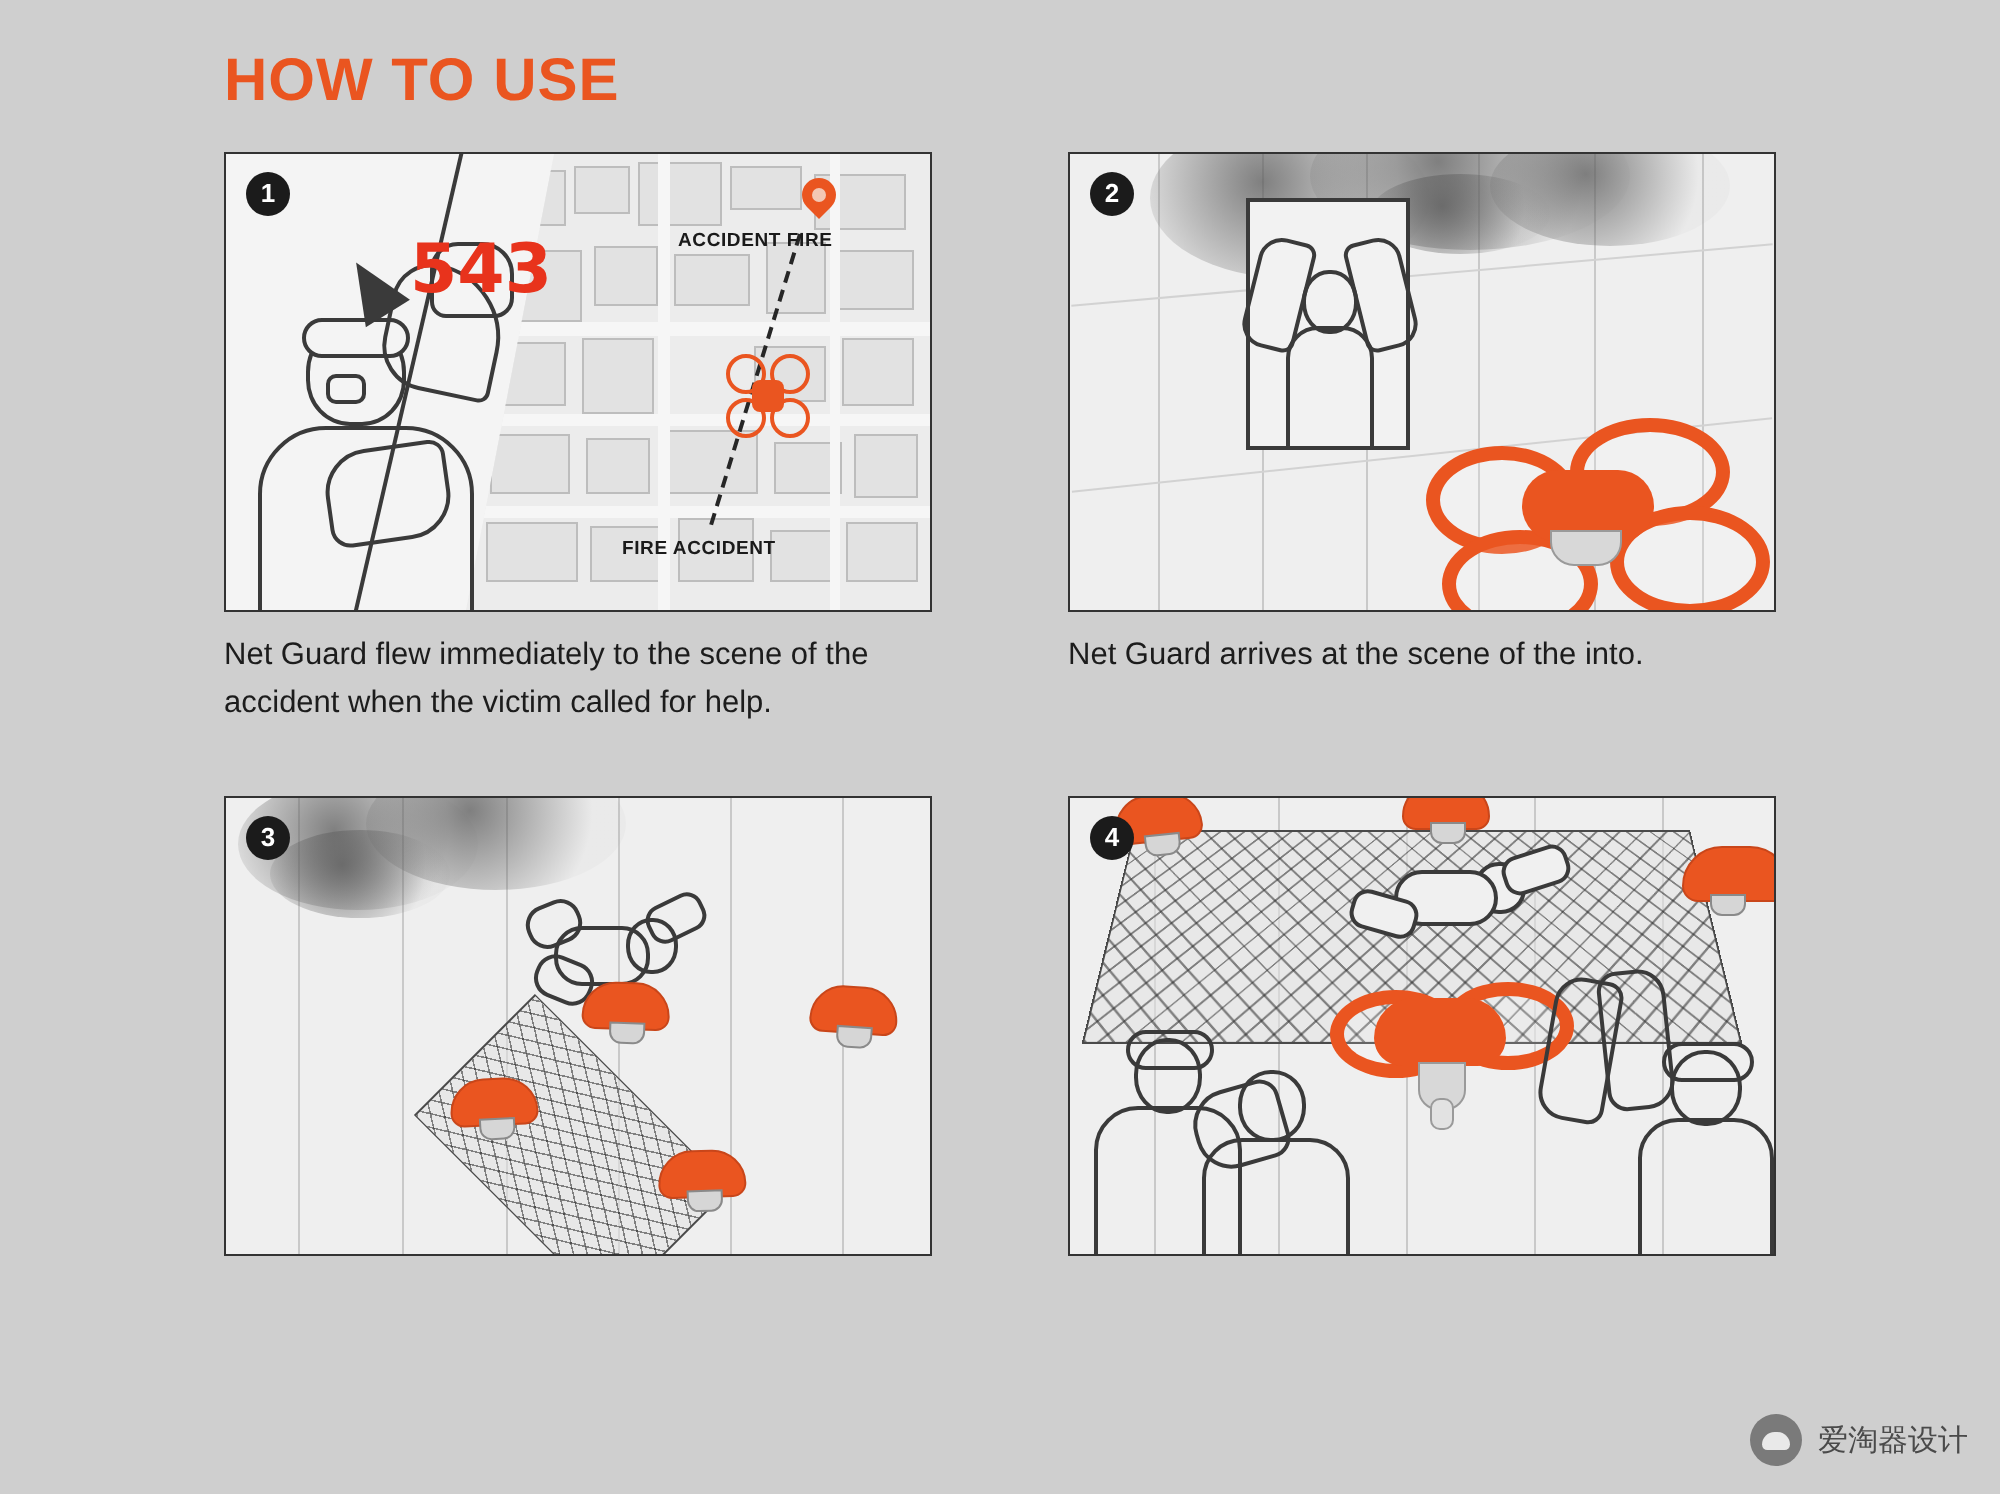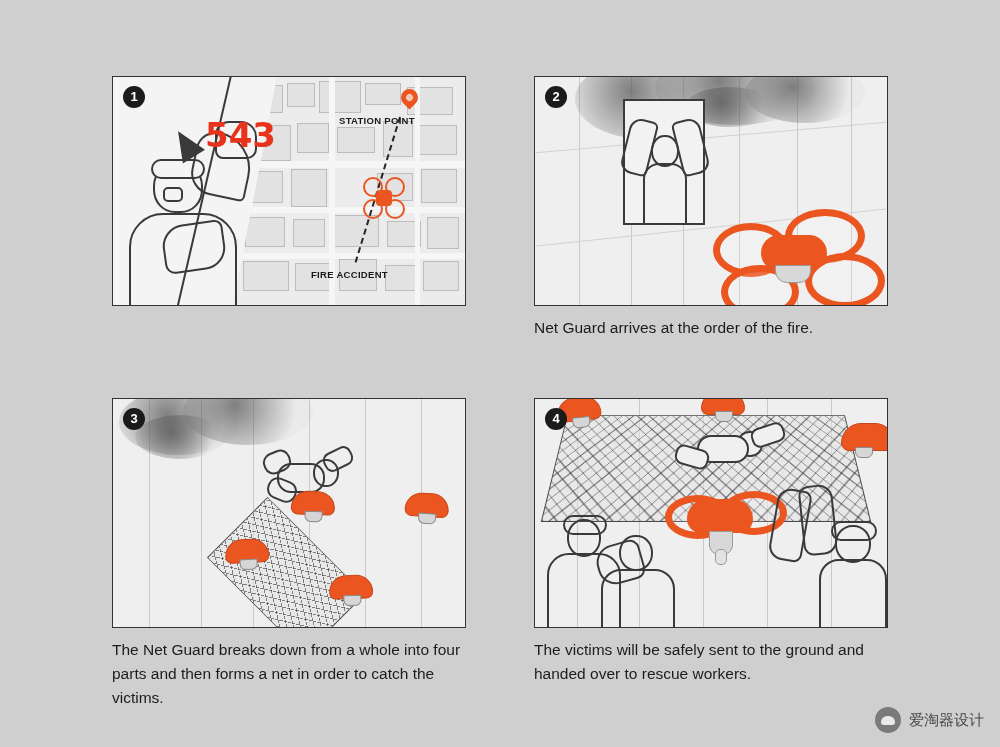--- a/index.html
+++ b/index.html
@@ -259,20 +259,21 @@
     width: 14px; height: 9px;
     border-radius: 7px 7px 3px 3px;
     background: #e9e9e9;
   }
 </style>
 </head>
 <body>
 
 <div class="page">
 
+  <div class="title">HOW TO USE</div>
 
   <div class="grid">
 
     <div class="panel panel-1">
       <div class="frame">
 
         <div class="p1-left"></div>
         <div class="p1-map">
 
           <div class="bldg" style="left:14px;top:8px;width:34px;height:26px;"></div>
@@ -325,25 +326,26 @@
         <div class="pin"></div>
         <div class="dash"></div>
         <div class="mini-drone">
           <div class="rot a"></div>
             <div class="rot b"></div>
           <div class="rot c"></div>
             <div class="rot d"></div>
           <div class="body"></div>
         </div>
 
-        <div class="lbl lbl-accident">STATION POINT</div>
+        <div class="lbl lbl-accident">ACCIDENT FIRE</div>
         <div class="lbl lbl-fire">FIRE ACCIDENT</div>
 
         <div class="badge">1</div>
       </div>
+      <div class="caption">Net Guard flew immediately to the scene of the accident when the victim called for help.</div>
     </div>
 
     <div class="panel panel-2">
       <div class="frame">
         <div class="vline" style="left:44px;"></div>
         <div class="vline" style="left:96px;"></div>
         <div class="vline" style="left:148px;"></div>
         <div class="vline" style="left:204px;"></div>
         <div class="vline" style="left:262px;"></div>
         <div class="vline" style="left:316px;"></div>
@@ -367,21 +369,21 @@
           <div class="ring" style="left:0;top:14px;width:62px;height:40px;"></div>
           <div class="ring" style="left:72px;top:0px;width:66px;height:40px;"></div>
           <div class="ring" style="left:8px;top:56px;width:64px;height:40px;"></div>
           <div class="ring" style="left:92px;top:44px;width:66px;height:42px;"></div>
           <div class="hub" style="left:48px;top:26px;width:66px;height:36px;border-radius:18px;"></div>
           <div class="hub" style="left:62px;top:56px;width:34px;height:16px;border-radius:0 0 12px 12px;background:#d8d8d8;border:1.5px solid #9a9a9a;"></div>
         </div>
 
         <div class="badge">2</div>
       </div>
-      <div class="caption">Net Guard arrives at the order of the fire.</div>
+      <div class="caption">Net Guard arrives at the scene of the into.</div>
     </div>
 
     <div class="panel panel-3">
       <div class="frame">
         <div class="vline" style="left:36px;"></div>
         <div class="vline" style="left:88px;"></div>
         <div class="vline" style="left:140px;"></div>
         <div class="vline" style="left:196px;"></div>
         <div class="vline" style="left:252px;"></div>
         <div class="vline" style="left:308px;"></div>
@@ -400,21 +402,20 @@
 
         <div class="net" style="left:104px;top:108px;width:136px;height:136px;transform:rotate(45deg) scale(1,0.62);transform-origin:center;"></div>
 
         <div class="corner-pod" style="left:292px;top:94px;transform:rotate(4deg);"></div>
         <div class="corner-pod" style="left:112px;top:140px;transform:rotate(-3deg);"></div>
         <div class="corner-pod" style="left:178px;top:92px;transform:rotate(2deg);"></div>
         <div class="corner-pod" style="left:216px;top:176px;transform:rotate(-2deg);"></div>
 
         <div class="badge">3</div>
       </div>
-      <div class="caption">The Net Guard breaks down from a whole into four parts and then forms a net in order to catch the victims.</div>
     </div>
 
     <div class="panel panel-4">
       <div class="frame">
         <div class="vline" style="left:42px;"></div>
         <div class="vline" style="left:104px;"></div>
         <div class="vline" style="left:168px;"></div>
         <div class="vline" style="left:232px;"></div>
         <div class="vline" style="left:296px;"></div>
 
@@ -452,21 +453,20 @@
         <div class="person" style="left:236px;top:86px;width:116px;height:142px;">
           <div class="stroke" style="left:64px;top:40px;width:32px;height:34px;border-radius:48%;"></div>
           <div class="stroke" style="left:60px;top:36px;width:42px;height:16px;border-radius:10px;"></div>
           <div class="stroke" style="left:48px;top:74px;width:64px;height:68px;border-radius:20px 20px 0 0;"></div>
           <div class="stroke" style="left:2px;top:4px;width:30px;height:68px;border-radius:14px 8px 8px 14px;transform:rotate(10deg);"></div>
           <div class="stroke" style="left:30px;top:0px;width:30px;height:66px;border-radius:10px 14px 14px 10px;transform:rotate(-6deg);"></div>
         </div>
 
         <div class="badge">4</div>
       </div>
-      <div class="caption">The victims will be safely sent to the ground and handed over to rescue workers.</div>
     </div>
 
   </div>
 
   <div class="watermark">
     <div class="wm-circle"></div>
     <div>爱淘器设计</div>
   </div>
 
 </div>

